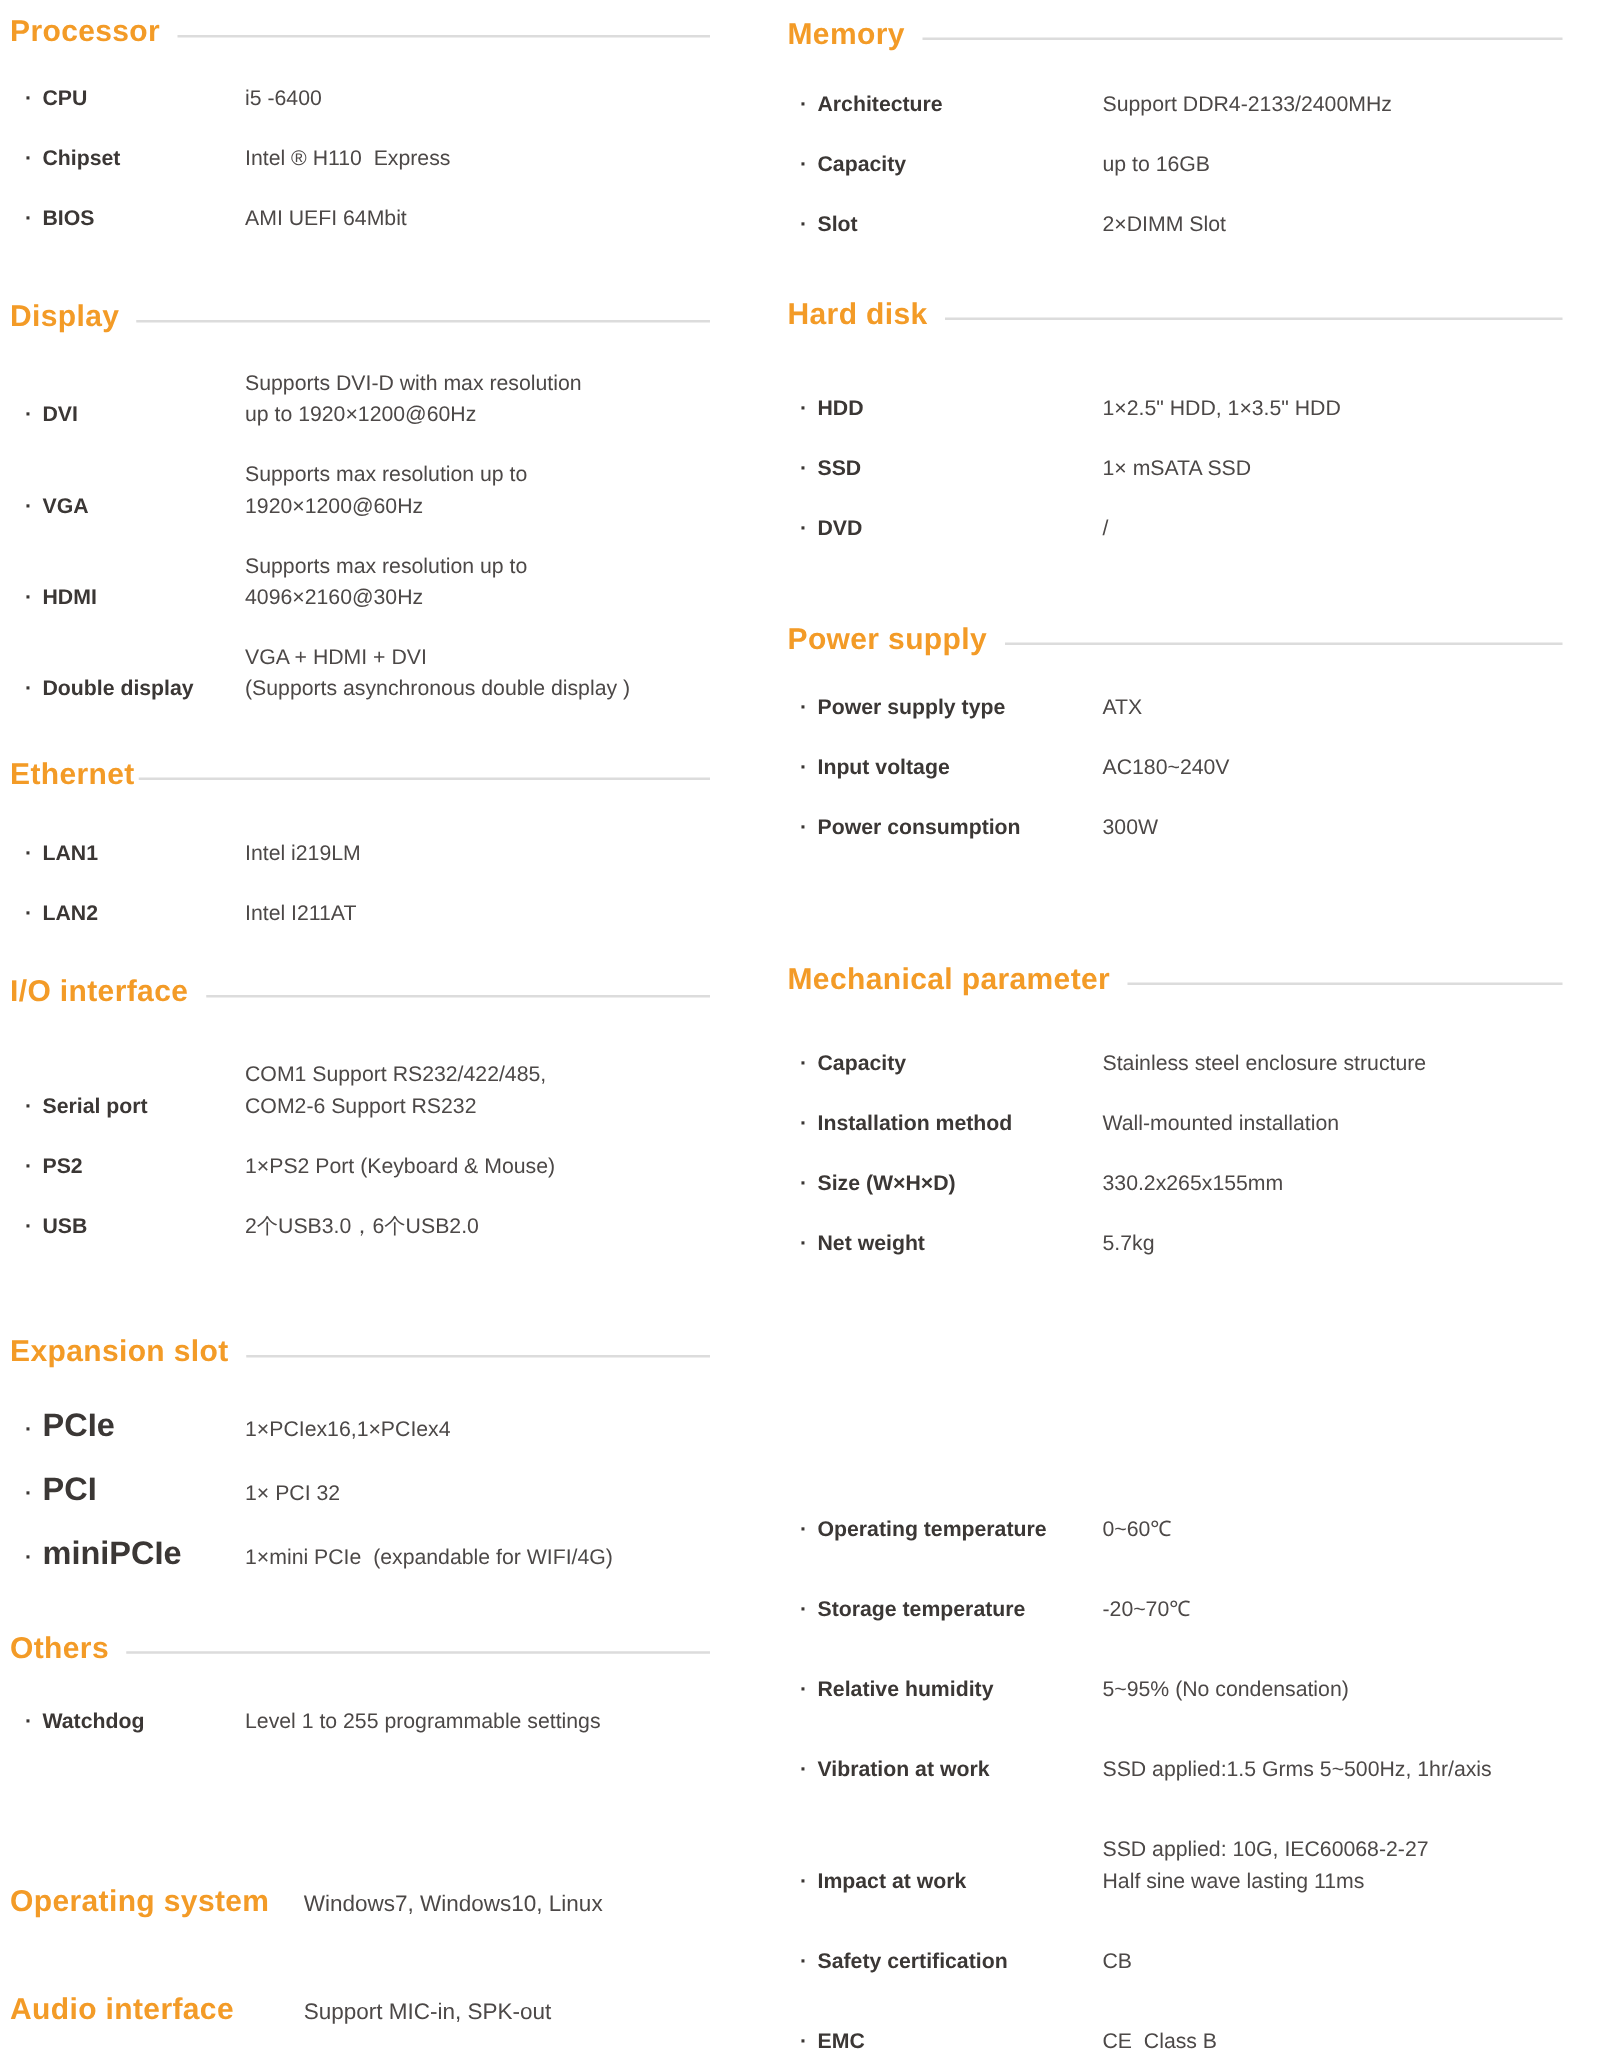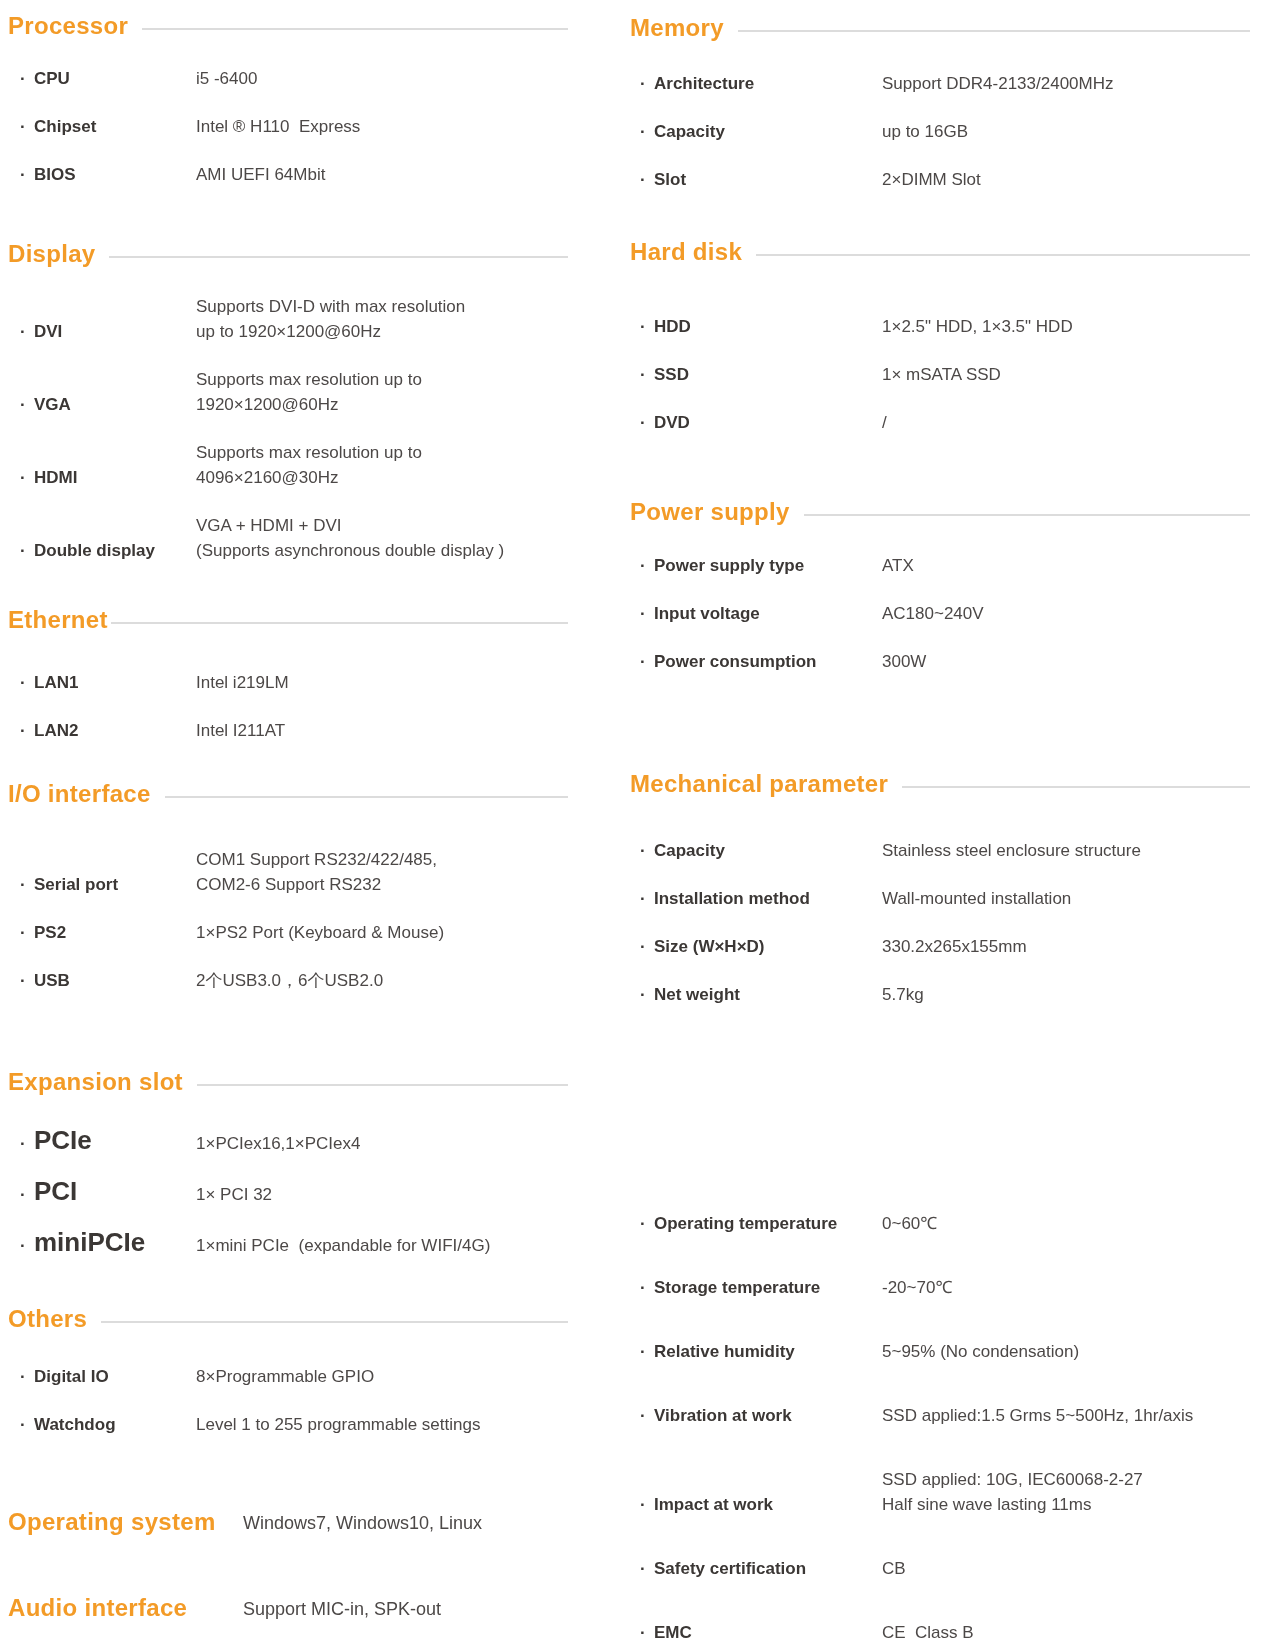--- a/index.html
+++ b/index.html
@@ -126,24 +126,20 @@
     <div class="val"><div>1×mini PCIe  (expandable for WIFI/4G)</div></div>
   </div>
 </section>
 
 <section class="sec left" style="top:1305px">
   <div class="heading" style="margin-bottom:31px">
     <span class="htext">Others</span>
     <span class="hline"></span>
   </div>
   <div class="row">
-    <div class="key"><span class="bullet"></span><span class="label">Digital IO</span></div>
-    <div class="val"><div>8×Programmable GPIO</div></div>
-  </div>
-  <div class="row">
     <div class="key"><span class="bullet"></span><span class="label">Watchdog</span></div>
     <div class="val"><div>Level 1 to 255 programmable settings</div></div>
   </div>
 </section>
 
 <section class="sec left inline-sec" style="top:1508px">
   <span class="htext">Operating system</span>
   <span class="inline-val">Windows7, Windows10, Linux</span>
 </section>
 

